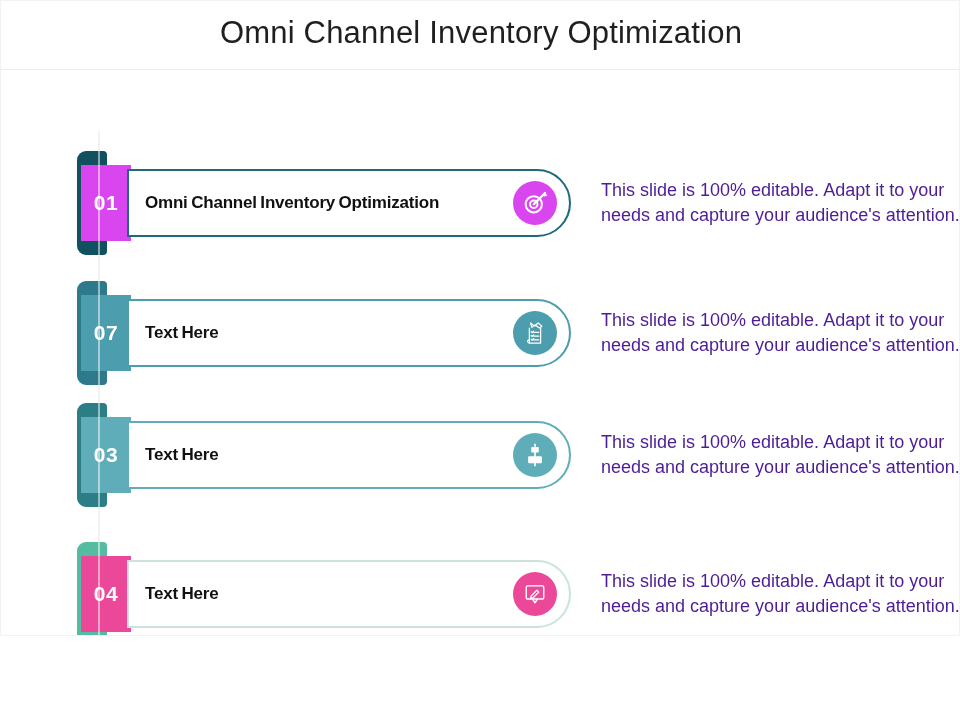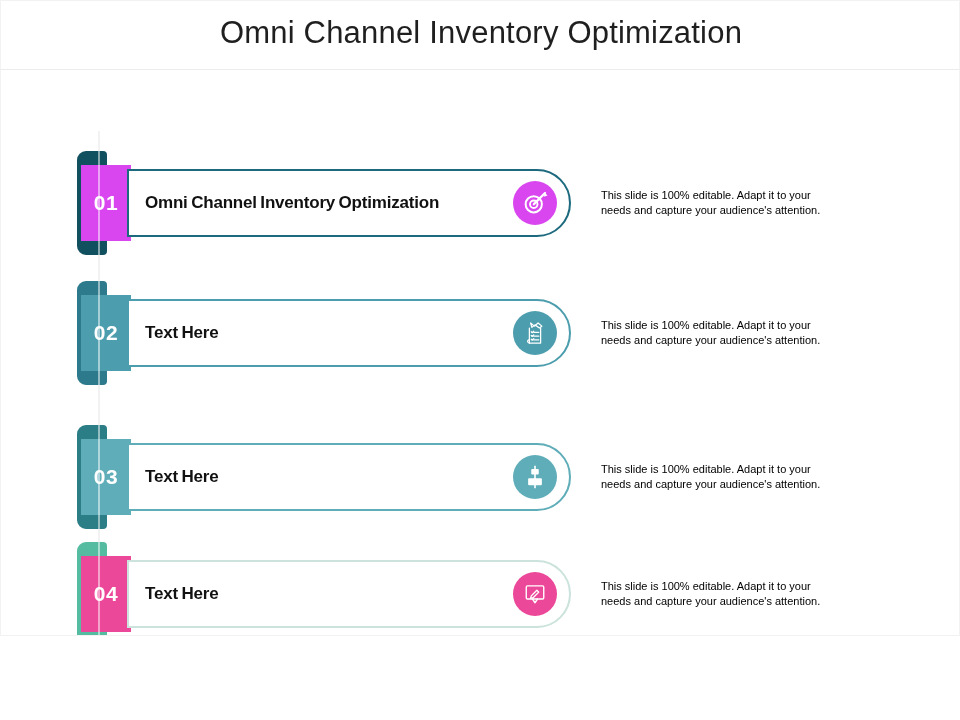--- a/index.html
+++ b/index.html
@@ -53,39 +53,39 @@
     font-size:17px;font-weight:700;color:#111111;letter-spacing:-0.2px;
     word-spacing:-1px;
   }
   .row .icon-circle{
     position:absolute;right:12px;top:10px;width:44px;height:44px;
     border-radius:50%;z-index:3;
     display:flex;align-items:center;justify-content:center;
   }
   .row .desc{
     position:absolute;left:600px;top:50%;transform:translateY(-50%);
-    font-size:11px;color:#000000;line-height:1.38;
+    font-size:18px;color:#4c1d95;line-height:1.38;
     white-space:nowrap;
   }
   
   .r0 .back-ribbon{background:#11505f;}
   .r0 .num-tab,.r0 .icon-circle{background:#d946ef;}
   .r0 .pill{border-color:#1d6a7e;}
   .r1 .back-ribbon{background:#2d7a8c;}
   .r1 .num-tab,.r1 .icon-circle{background:#4c9dad;}
   .r1 .pill{border-color:#4c9dad;}
   .r2 .back-ribbon{background:#2b7d86;}
   .r2 .num-tab,.r2 .icon-circle{background:#5fadb8;}
   .r2 .pill{border-color:#5fadb8;}
   .r3 .back-ribbon{background:#55bca2;}
   .r3 .num-tab,.r3 .icon-circle{background:#ec4899;}
   .r3 .pill{border-color:#cbe3dc;}
   .row.y0{top:150px;}
   .row.y1{top:280px;}
-  .row.y2{top:424px;}
+  .row.y2{top:402px;}
   .row.y3{top:541px;}
   svg{display:block;}
 </style>
 </head>
 <body>
 
 <div id="slide">
 
   <div class="title">Omni Channel Inventory Optimization</div>
   <div class="title-divider"></div>
@@ -111,21 +111,21 @@
     </div>
     <div class="desc">
       <div>This slide is 100% editable. Adapt it to your</div>
       <div>needs and capture your audience's attention.</div>
     </div>
   </div>
 
   <div class="row r1 y1">
     <div class="back-ribbon"></div>
     <div class="num-tab">
-      <span>02</span>
+      <span>07</span>
     </div>
     <div class="pill">
       <span class="pill-label">Text Here</span>
       <span class="icon-circle">
         <svg width="30" height="30" viewBox="0 0 48 48" fill="none" stroke="#ffffff" stroke-width="2" stroke-linecap="round" stroke-linejoin="round">
           <path d="M15 16 V40 H33 V16"></path>
           <path d="M15 40 c-3 0 -4 -4 -1 -5"></path>
           <path d="M17 8 L23 13 L29 8 L35 13 L31 16 L24 11 L19 15 Z"></path>
           <line x1="22" y1="23" x2="30" y2="23"></line>
           <line x1="22" y1="29" x2="30" y2="29"></line>

